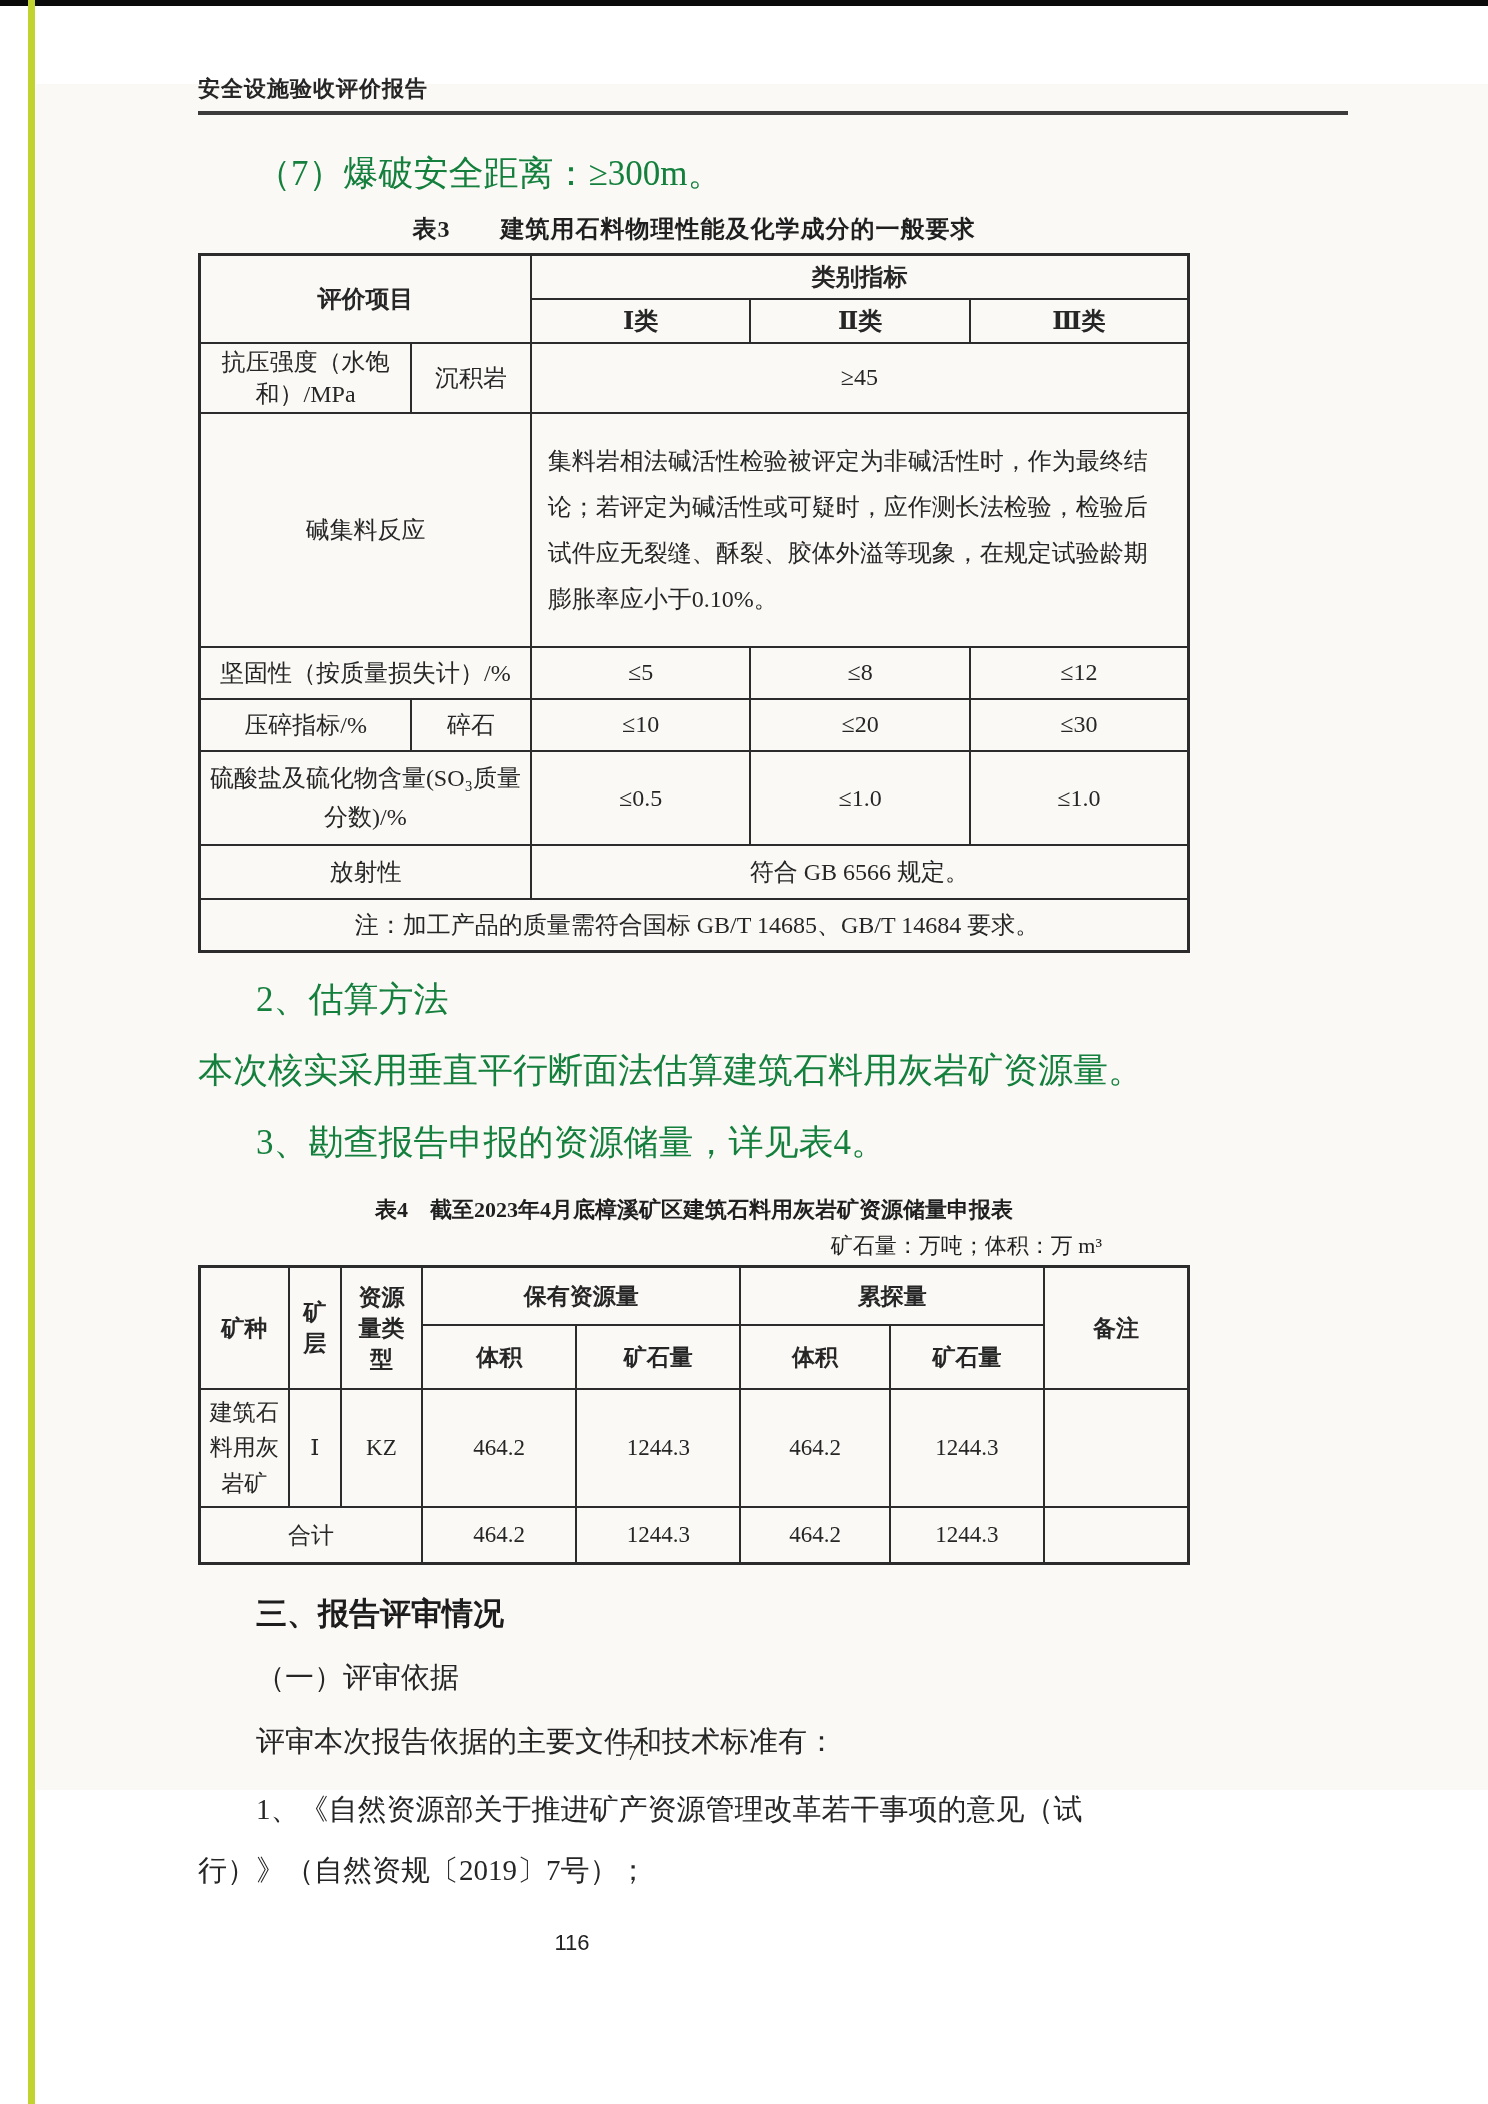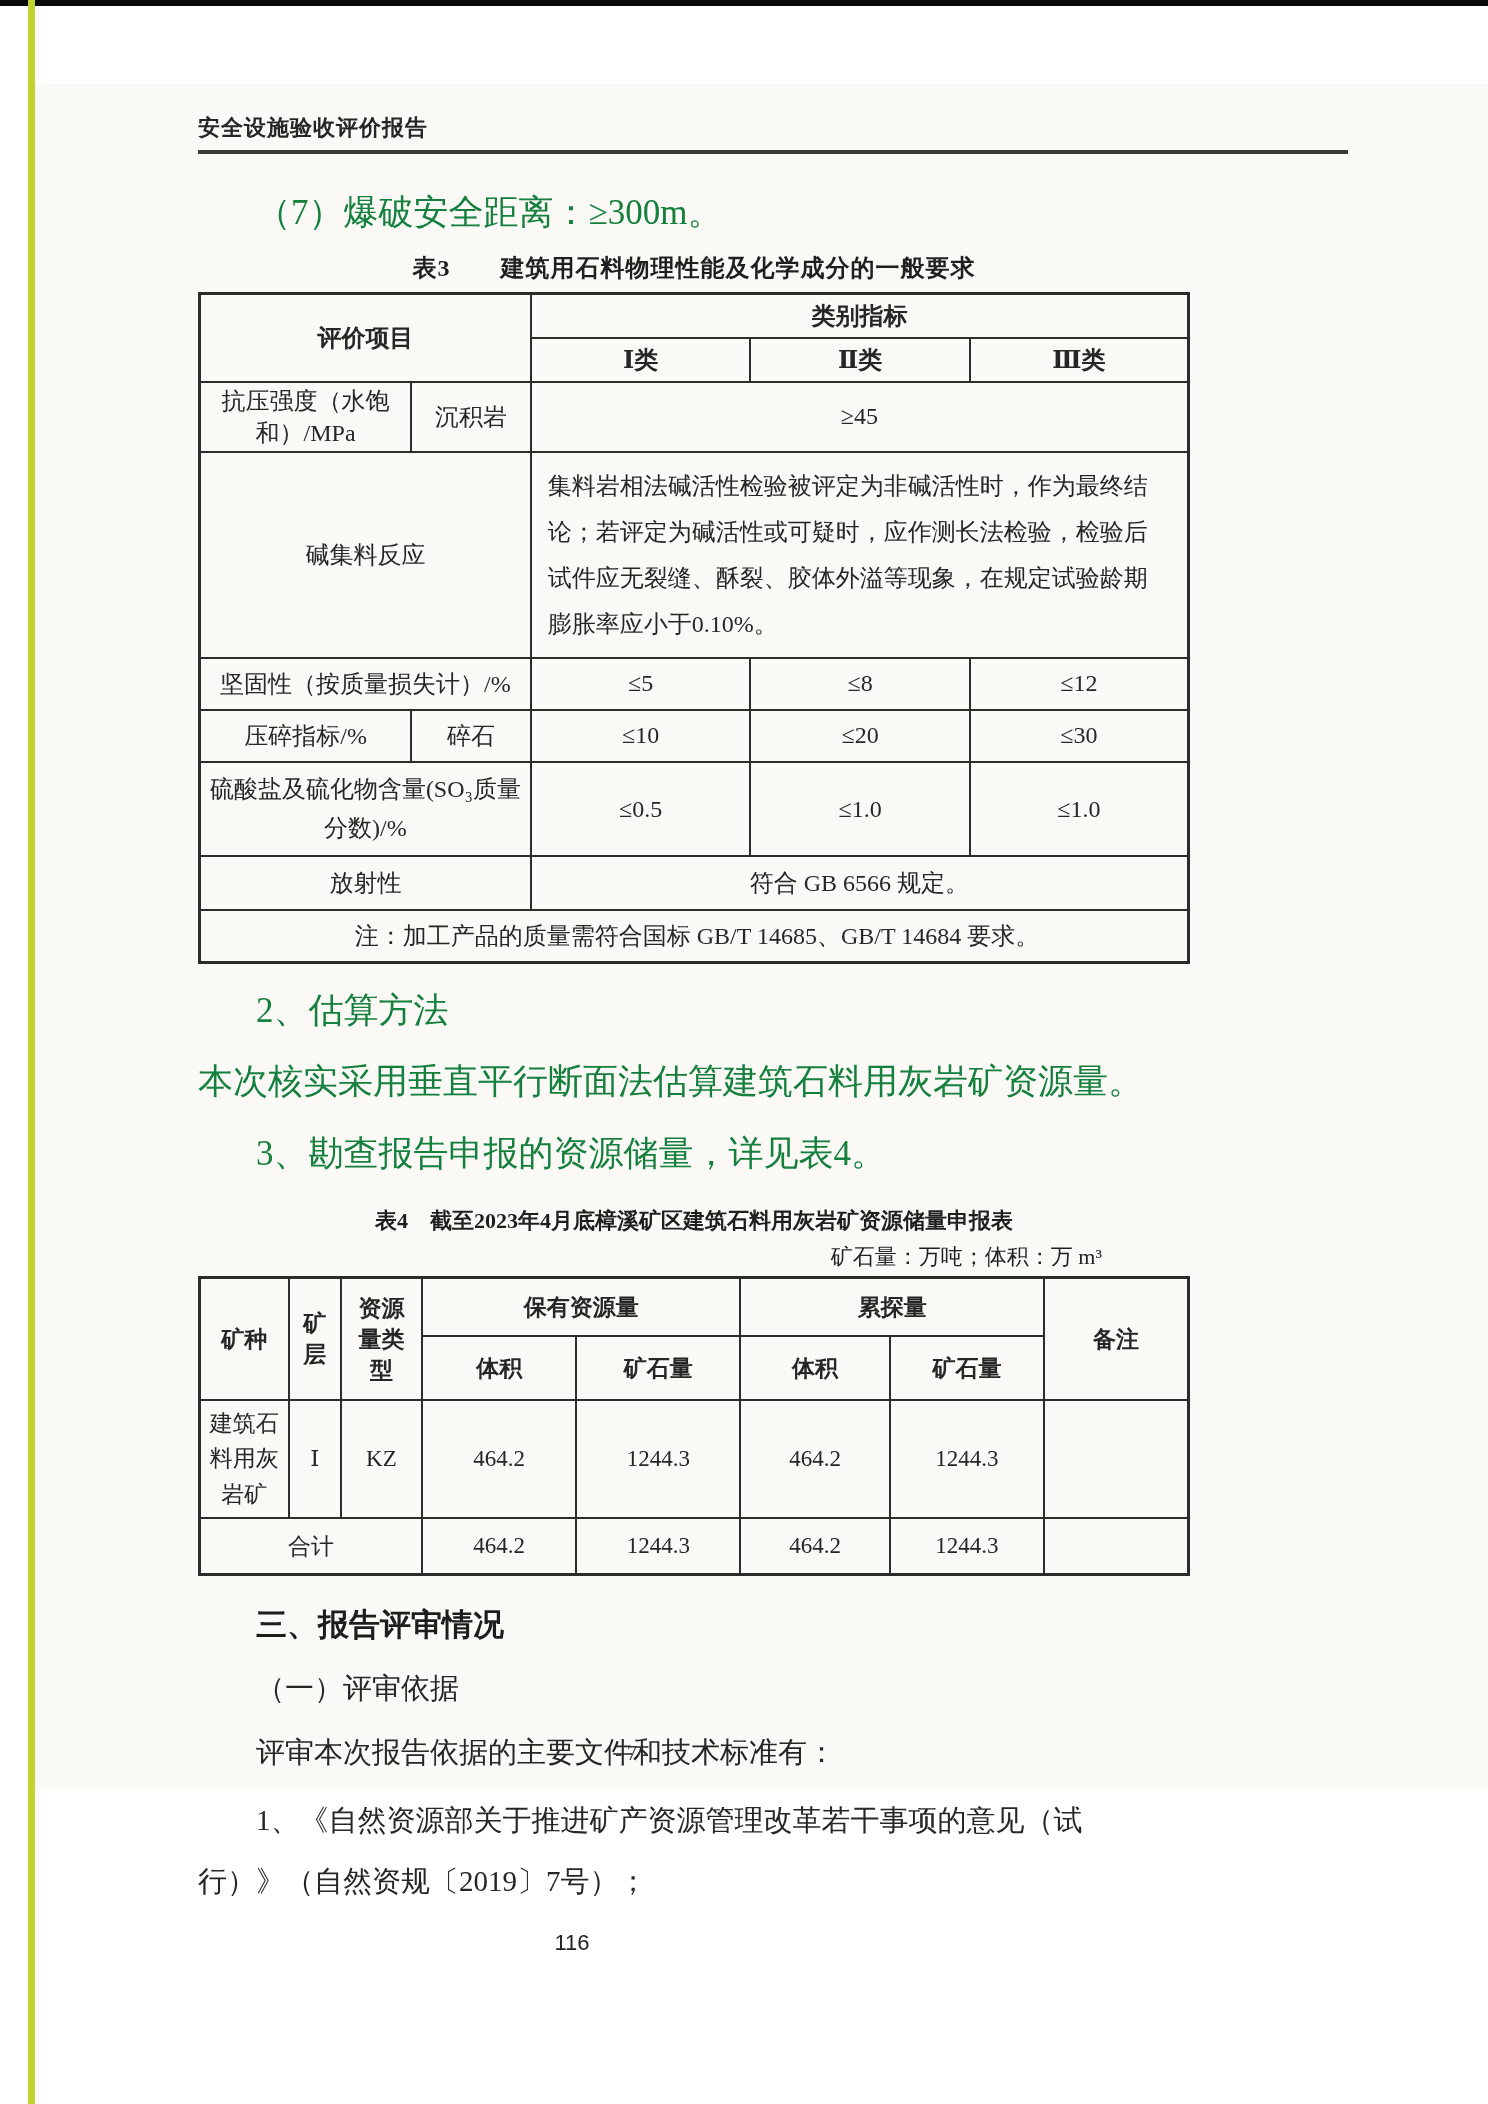--- a/index.html
+++ b/index.html
@@ -8,35 +8,35 @@
     font-family:"Liberation Serif","DejaVu Serif",serif;color:#222;
     overflow:hidden;
   }
   .top-rule{position:absolute;top:0;left:0;width:1488px;height:6px;background:#0a0a0a;}
   .left-accent{position:absolute;top:0;left:28px;width:7px;height:2104px;background:#c1d32f;}
   .scan-bg{position:absolute;top:84px;left:36px;width:1452px;height:1706px;background:#faf9f6;}
   .content{position:absolute;left:198px;top:74px;width:1150px;}
   .doc-header{display:flex;justify-content:space-between;align-items:flex-end;
     border-bottom:4px solid #3c3c3c;padding-bottom:7px;}
   .doc-header .h-left{font-size:21px;font-weight:bold;color:#262626;letter-spacing:.5px;}
-  .doc-header .h-right{font-size:22px;font-weight:bold;color:#262626;letter-spacing:1px;margin-top:39px;}
+  .doc-header .h-right{font-size:22px;font-weight:bold;color:#262626;letter-spacing:1px;}
   .body-line{font-size:35px;color:#15803d;line-height:1.3;}
   .indent{padding-left:58px;}
   .line-blast{margin-top:36px;}
   .tbl-caption{width:992px;text-align:center;font-weight:bold;color:#1f1f1f;}
   .t3caption{margin-top:16px;font-size:24px;letter-spacing:1px;}
   table{border-collapse:collapse;width:992px;table-layout:fixed;}
   table,td{border:2px solid #2c2c2c;}
   table{border-width:3px;}
   td{font-size:24px;color:#262626;text-align:center;vertical-align:middle;padding:2px 6px;}
   .t3{margin-top:8px;}
   .t3 .hd{font-weight:bold;}
   .t3 .h-row td{height:38px;}
   .t3 .r-comp td{height:46px;}
-  .t3 .alkali-text{text-align:left;line-height:1.92;padding:10px 16px;font-size:24px;}
+  .t3 .alkali-text{text-align:left;line-height:1.92;padding:24px 16px;font-size:24px;}
   .t3 .r-mid td{height:46px;}
   .t3 .r-sulf td{height:88px;line-height:1.6;}
   .t3 .r-rad td{height:48px;}
   .t3 .note-cell{text-align:center;height:46px;padding-left:12px;}
   .line-est{margin-top:24px;}
   .line-method{margin-top:26px;}
   .line-survey{margin-top:26px;}
   .t4caption{margin-top:30px;font-size:22px;}
   .t4units{width:992px;text-align:right;padding-right:88px;box-sizing:border-box;
     font-size:22px;margin-top:6px;color:#1f1f1f;}

